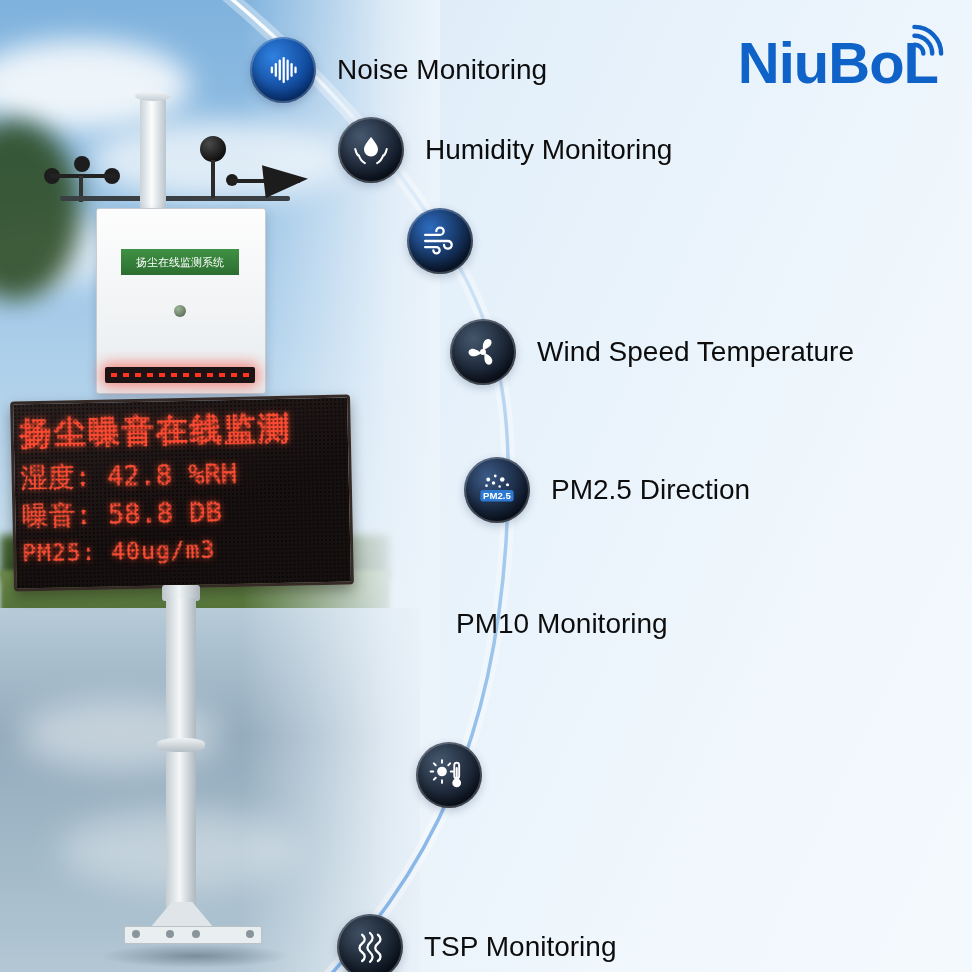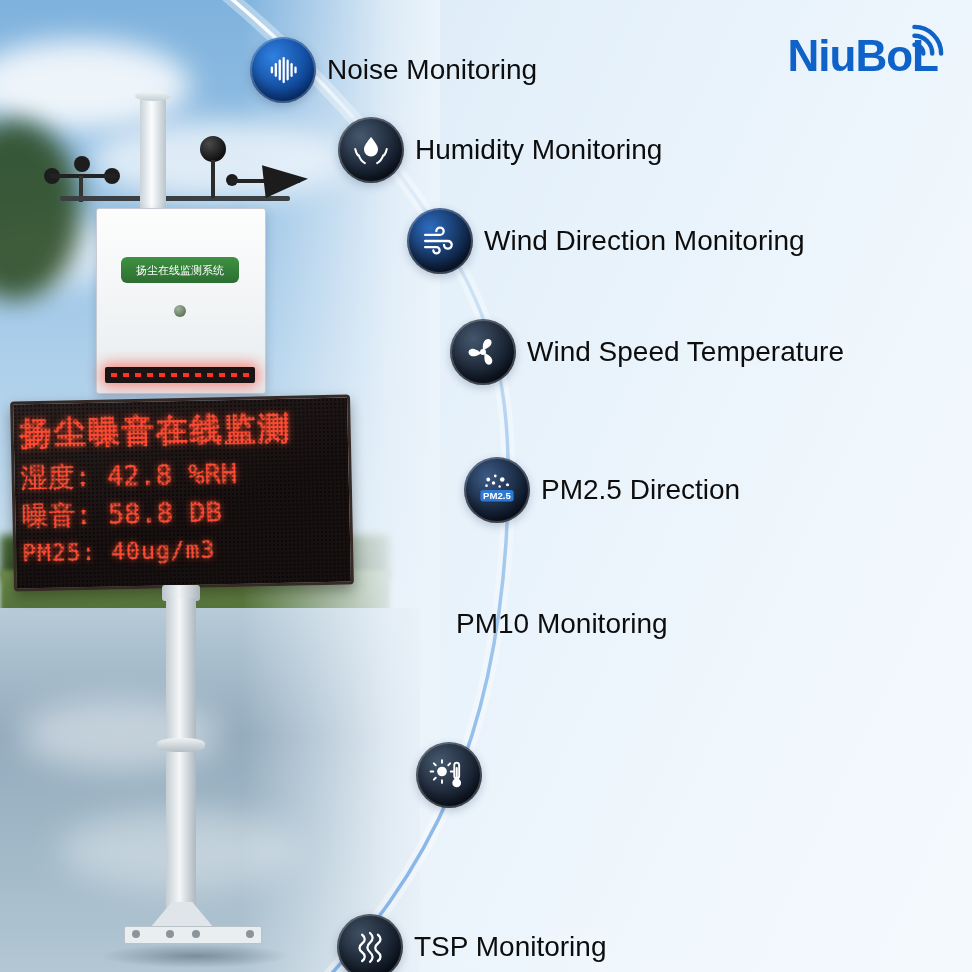--- a/index.html
+++ b/index.html
@@ -20,24 +20,24 @@
     background:linear-gradient(180deg,#b7cbd8 0%,#93abbd 35%,#a3bac9 70%,#b3c7d4 100%);}
   .refl{position:absolute;background:#fff;border-radius:50%;filter:blur(16px);opacity:.45;}
   .rf1{left:20px;top:700px;width:200px;height:70px;}
   .rf2{left:60px;top:810px;width:240px;height:80px;opacity:.35;}
   .scene::after{content:'';position:absolute;inset:0;
     background:linear-gradient(90deg,rgba(236,244,251,0) 55%,rgba(236,244,251,.85) 88%,#ecf4fb 100%);}
   
   .arc-svg{position:absolute;left:0;top:0;pointer-events:none;}
   
   .logo{position:absolute;top:34px;right:34px;color:#0f62c8;font-weight:bold;
-    font-size:44px;letter-spacing:-1px;line-height:1;}
+    font-size:58px;letter-spacing:-1px;line-height:1;}
   .logo-signal{position:absolute;top:-16px;right:-12px;}
   
-  .feature{position:absolute;display:flex;align-items:center;gap:11px;z-index:5;}
+  .feature{position:absolute;display:flex;align-items:center;gap:21px;z-index:5;}
   .f-icon{width:66px;height:66px;border-radius:50%;flex:0 0 66px;display:flex;align-items:center;justify-content:center;
     box-shadow:inset 0 0 0 2px rgba(255,255,255,.22),inset 0 -8px 12px rgba(0,0,0,.35),0 3px 8px rgba(30,60,100,.25);}
   .f-icon svg{width:42px;height:42px;display:block;}
   .f-label{font-size:28px;color:#0d0d0d;white-space:nowrap;}
   
   .station{position:absolute;inset:0;z-index:3;}
   .station *{position:absolute;}
   .cup{width:16px;height:16px;border-radius:50%;background:#1d1d1d;}
   .cu1{left:44px;top:168px;}
   .cu2{left:74px;top:156px;}
@@ -48,22 +48,22 @@
   .mast{left:140px;top:97px;width:26px;height:115px;background:linear-gradient(90deg,#c9d2d8,#fbfdfe 45%,#b9c4cb);border-radius:4px;}
   .mast-cap{left:135px;top:91px;width:36px;height:10px;background:linear-gradient(#f2f6f8,#c3ced4);border-radius:50%;}
   .mic-ball{left:200px;top:136px;width:26px;height:26px;border-radius:50%;background:radial-gradient(circle at 35% 30%,#4a4a4a,#111 70%);}
   .mic-stem{left:211px;top:160px;width:4px;height:38px;background:#2b2b2b;}
   .vane-rod{left:230px;top:179px;width:70px;height:4px;background:#222;}
   .vane-w{left:226px;top:174px;width:12px;height:12px;border-radius:50%;background:#1d1d1d;}
   .vane-fin{left:262px;top:158px;width:46px;height:40px;background:#1c1c1c;
     clip-path:polygon(0 18%,100% 52%,8% 100%);}
   .cabinet{left:96px;top:208px;width:168px;height:184px;background:linear-gradient(180deg,#fdfdfd,#e8ecef);
     border:1px solid #c7ccd2;border-radius:3px;box-shadow:0 4px 10px rgba(40,60,80,.2);}
-  .plaque{left:24px;top:48px;width:118px;height:26px;background:linear-gradient(#3f9143,#2c6e31);
-    color:#fff;font-size:11px;display:flex;align-items:center;justify-content:center;border-radius:6px;white-space:nowrap;overflow:hidden;}
+  .plaque{left:24px;top:40px;width:118px;height:26px;background:linear-gradient(#3f9143,#2c6e31);
+    color:#fff;font-size:11px;display:flex;align-items:center;justify-content:center;border-radius:0;white-space:nowrap;overflow:hidden;}
   .emblem{left:77px;top:96px;width:12px;height:12px;border-radius:50%;background:radial-gradient(circle at 35% 30%,#9fb59a,#4c5f48);}
   .cab-glow{left:8px;top:158px;width:150px;height:16px;background:#1c1414;border-radius:2px;
     box-shadow:0 0 14px 3px rgba(255,40,20,.55);}
   .cab-glow::after{content:'';position:absolute;left:6px;top:6px;right:6px;height:4px;
     background:repeating-linear-gradient(90deg,#ff3322 0 6px,transparent 6px 12px);filter:blur(.5px);}
   .led{left:12px;top:398px;width:340px;height:190px;background:linear-gradient(160deg,#2a2120,#171010 60%);
     border:3px solid #352a26;border-radius:4px;transform:rotate(-1.2deg);
     box-shadow:0 6px 14px rgba(0,0,0,.35);padding:8px 6px 4px;box-sizing:border-box;overflow:hidden;}
   .led-line{position:static;display:block;font-family:"DejaVu Sans Mono",monospace;color:#ff4a33;white-space:nowrap;
     text-shadow:0 0 7px rgba(255,70,40,.9),0 0 2px rgba(255,130,90,.9);}
@@ -194,21 +194,20 @@
   </div>
 
   <div class="feature" style="left: 407px; top: 208px;">
     <div class="f-icon" style="background: radial-gradient(circle at 35% 30%, rgb(45, 108, 192), rgb(11, 26, 51) 72%);">
           <svg viewBox="0 0 48 48" fill="none" stroke="#fff" stroke-width="2.6" stroke-linecap="round">
             <path d="M7 17h17a4.2 4.2 0 1 0-4.2-4.2"></path>
             <path d="M7 24h26a4.4 4.4 0 1 1-4.4 4.4"></path>
             <path d="M7 31h13a3.6 3.6 0 1 1-3.6 3.6"></path>
           </svg>
         </div>
-    <span class="f-label">Wind Direction Monitoring</span>
   </div>
 
   <div class="feature" style="left: 450px; top: 319px;">
     <div class="f-icon" style="background: radial-gradient(circle at 35% 30%, rgb(68, 86, 108), rgb(13, 21, 34) 72%);">
           <svg viewBox="0 0 48 48" fill="#fff">
             <path d="M24 22c-1-7 1-13 6-13 4 0 5 5 2 8-2 2-5 3.5-8 5Z"></path>
             <path transform="rotate(120 24 24)" d="M24 22c-1-7 1-13 6-13 4 0 5 5 2 8-2 2-5 3.5-8 5Z"></path>
             <path transform="rotate(240 24 24)" d="M24 22c-1-7 1-13 6-13 4 0 5 5 2 8-2 2-5 3.5-8 5Z"></path>
             <circle cx="24" cy="24" r="3.4"></circle>
           </svg>

